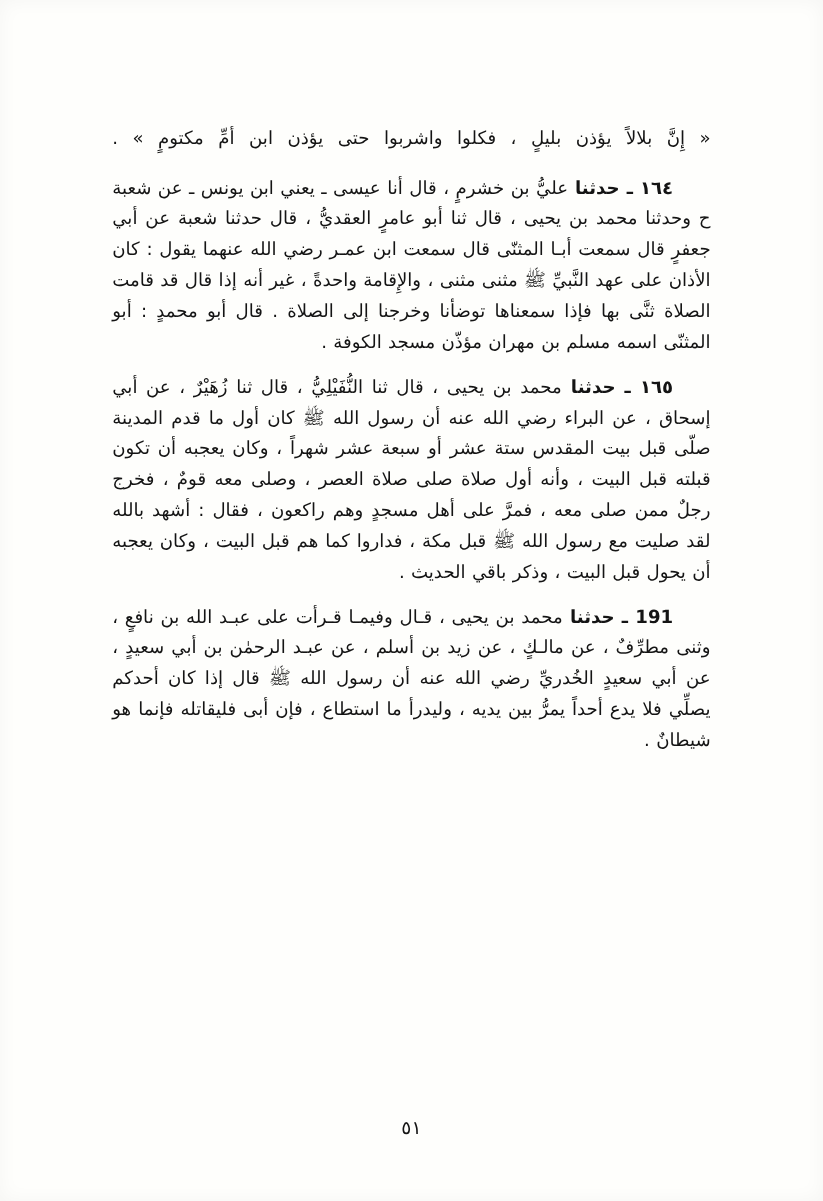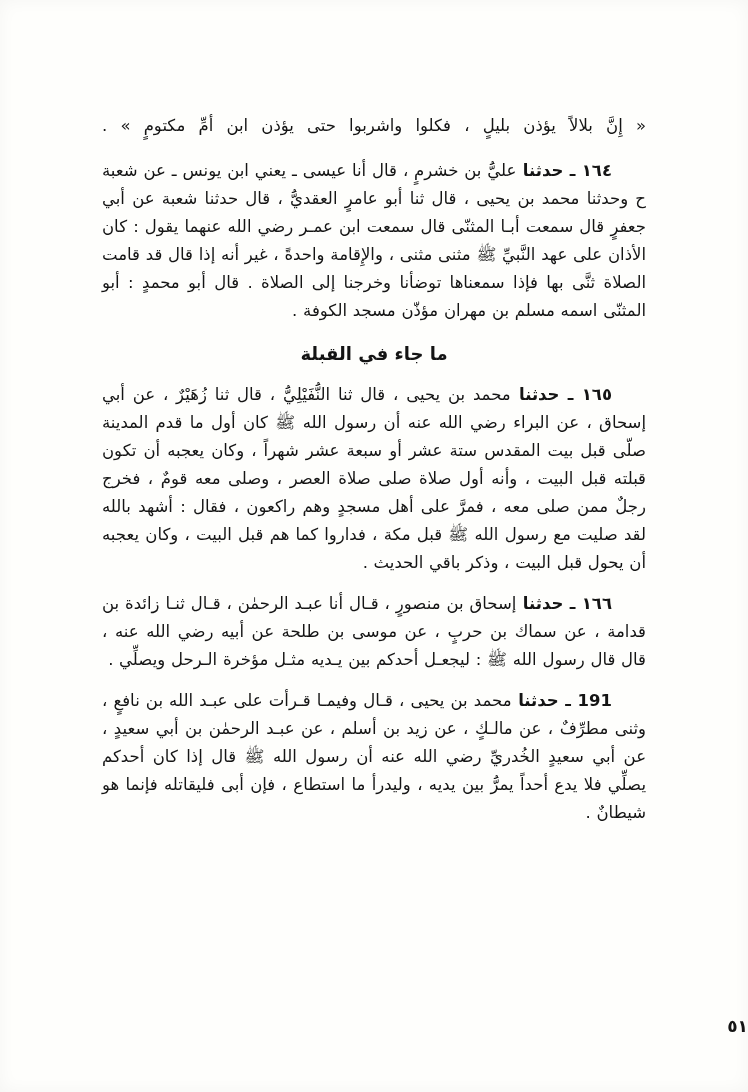--- a/index.html
+++ b/index.html
@@ -58,41 +58,40 @@
     font-weight: bold;
     font-size: 18px;
     line-height: 30px;
     margin: 14px 0 12px 0;
   }
   .page-number {
     position: absolute;
     bottom: 56px;
     left: 0;
     right: 0;
+    text-align: center;
     font-size: 17px;
-    font-weight: bold;
+    font-weight: normal;
     letter-spacing: 1px;
   }
 </style>
 </head>
 <body>
 
 <div class="scan-page">
 
   <div class="content">
 
     <p class="top-line">« إِنَّ بلالاً يؤذن بليلٍ ، فكلوا واشربوا حتى يؤذن ابن أمِّ مكتومٍ » .</p>
 
     <p class="para first-indent"><span class="lead">١٦٤ ـ حدثنا </span><span>عليُّ بن خشرمٍ ، قال أنا عيسى ـ يعني ابن يونس ـ عن شعبة ح وحدثنا محمد بن يحيى ، قال ثنا أبو عامرٍ العقديُّ ، قال حدثنا شعبة عن أبي جعفرٍ قال سمعت أبـا المثنّى قال سمعت ابن عمـر رضي الله عنهما يقول : كان الأذان على عهد النَّبيِّ ﷺ مثنى مثنى ، والإِقامة واحدةً ، غير أنه إذا قال قد قامت الصلاة ثنَّى بها فإذا سمعناها توضأنا وخرجنا إلى الصلاة . قال أبو محمدٍ : أبو المثنّى اسمه مسلم بن مهران مؤذّن مسجد الكوفة .</span></p>
 
-    <h2 class="section-heading">ما جاء في القبلة</h2>
 
     <p class="para first-indent"><span class="lead">١٦٥ ـ حدثنا </span><span>محمد بن يحيى ، قال ثنا النُّفَيْلِيُّ ، قال ثنا زُهَيْرٌ ، عن أبي إسحاق ، عن البراء رضي الله عنه أن رسول الله ﷺ كان أول ما قدم المدينة صلّى قبل بيت المقدس ستة عشر أو سبعة عشر شهراً ، وكان يعجبه أن تكون قبلته قبل البيت ، وأنه أول صلاة صلى صلاة العصر ، وصلى معه قومٌ ، فخرج رجلٌ ممن صلى معه ، فمرَّ على أهل مسجدٍ وهم راكعون ، فقال : أشهد بالله لقد صليت مع رسول الله ﷺ قبل مكة ، فداروا كما هم قبل البيت ، وكان يعجبه أن يحول قبل البيت ، وذكر باقي الحديث .</span></p>
 
-    <p class="para first-indent"><span class="lead">١٦٦ ـ حدثنا </span><span>إسحاق بن منصورٍ ، قـال أنا عبـد الرحمٰن ، قـال ثنـا زائدة بن قدامة ، عن سماك بن حربٍ ، عن موسى بن طلحة عن أبيه رضي الله عنه ، قال قال رسول الله ﷺ : ليجعـل أحدكم بين يـديه مثـل مؤخرة الـرحل ويصلِّي .</span></p>
 
     <p class="para first-indent"><span class="lead">191 ـ حدثنا </span><span>محمد بن يحيى ، قـال وفيمـا قـرأت على عبـد الله بن نافعٍ ، وثنى مطرِّفٌ ، عن مالـكٍ ، عن زيد بن أسلم ، عن عبـد الرحمٰن بن أبي سعيدٍ ، عن أبي سعيدٍ الخُدريِّ رضي الله عنه أن رسول الله ﷺ قال إذا كان أحدكم يصلِّي فلا يدع أحداً يمرُّ بين يديه ، وليدرأ ما استطاع ، فإن أبى فليقاتله فإنما هو شيطانٌ .</span></p>
 
   </div>
 
   <div class="page-number">٥١</div>
 
 </div>
 
 </body></html>

